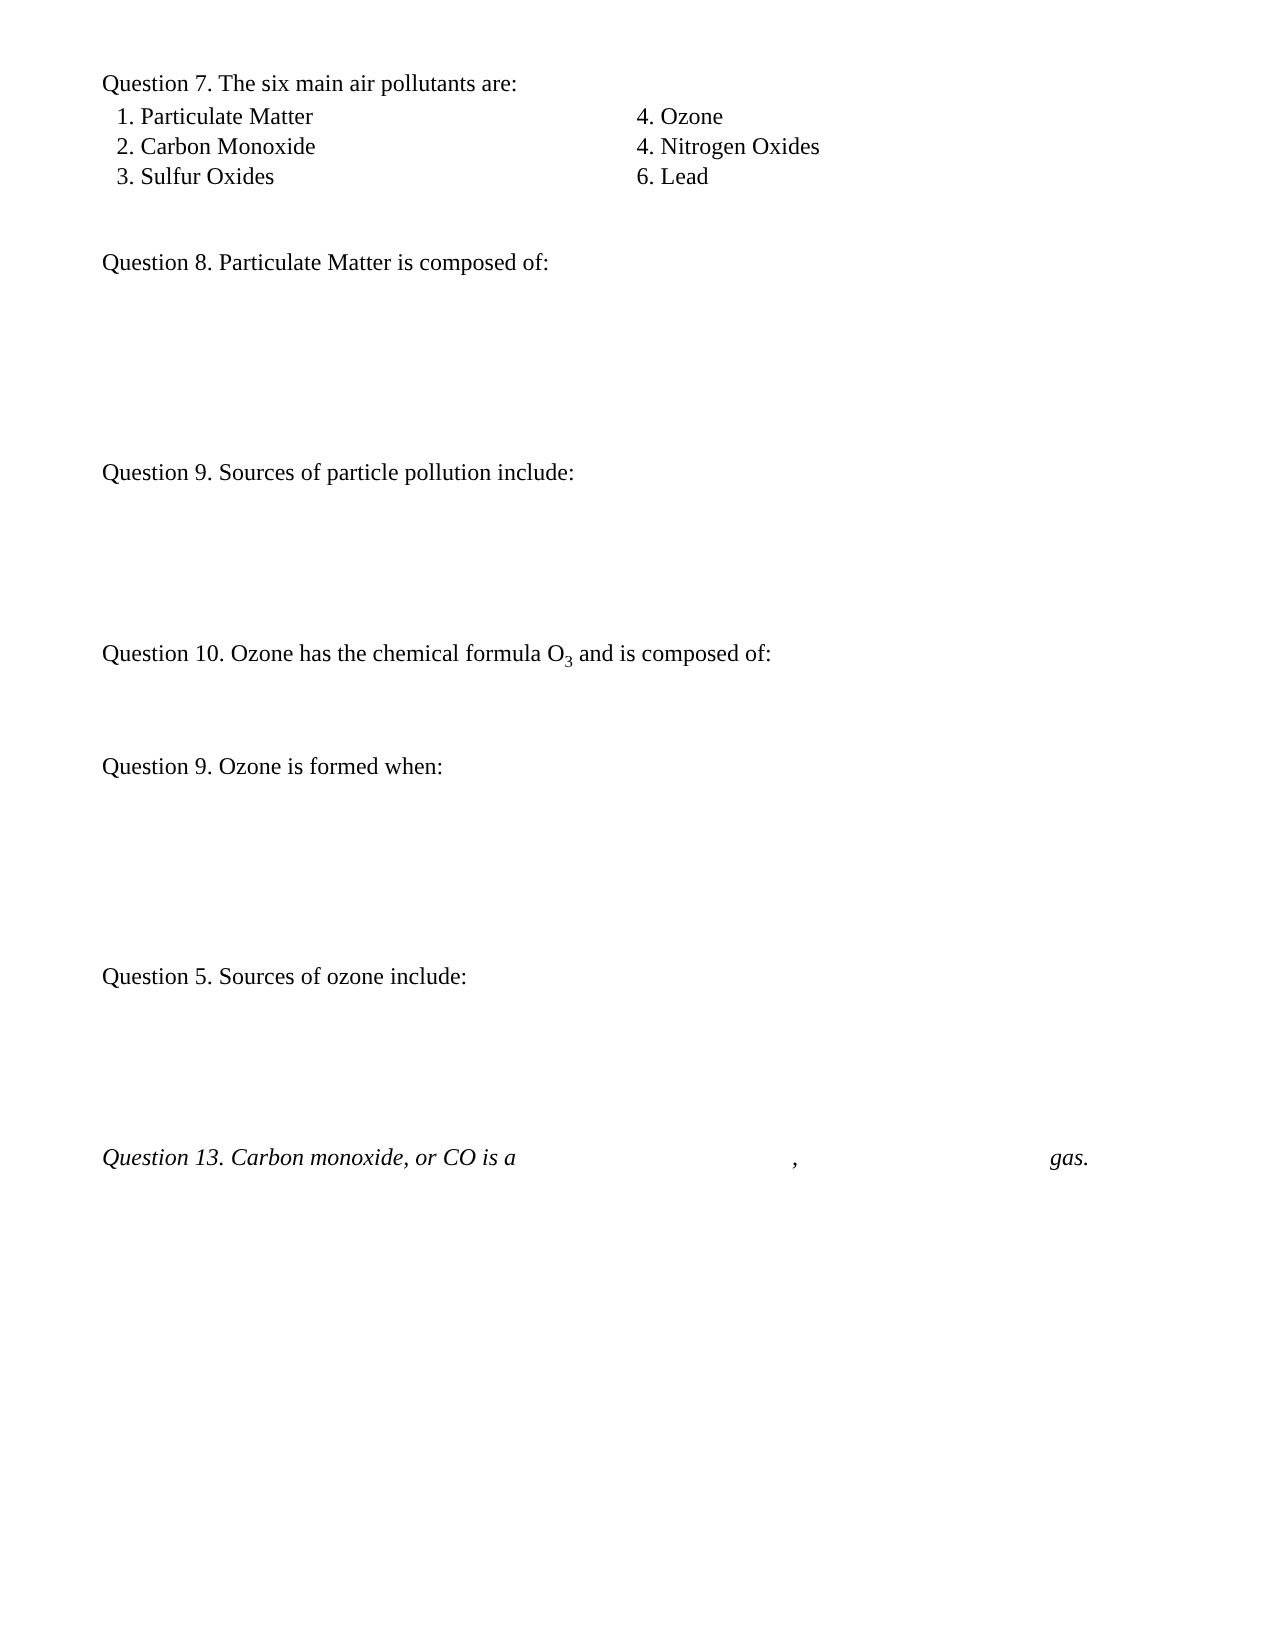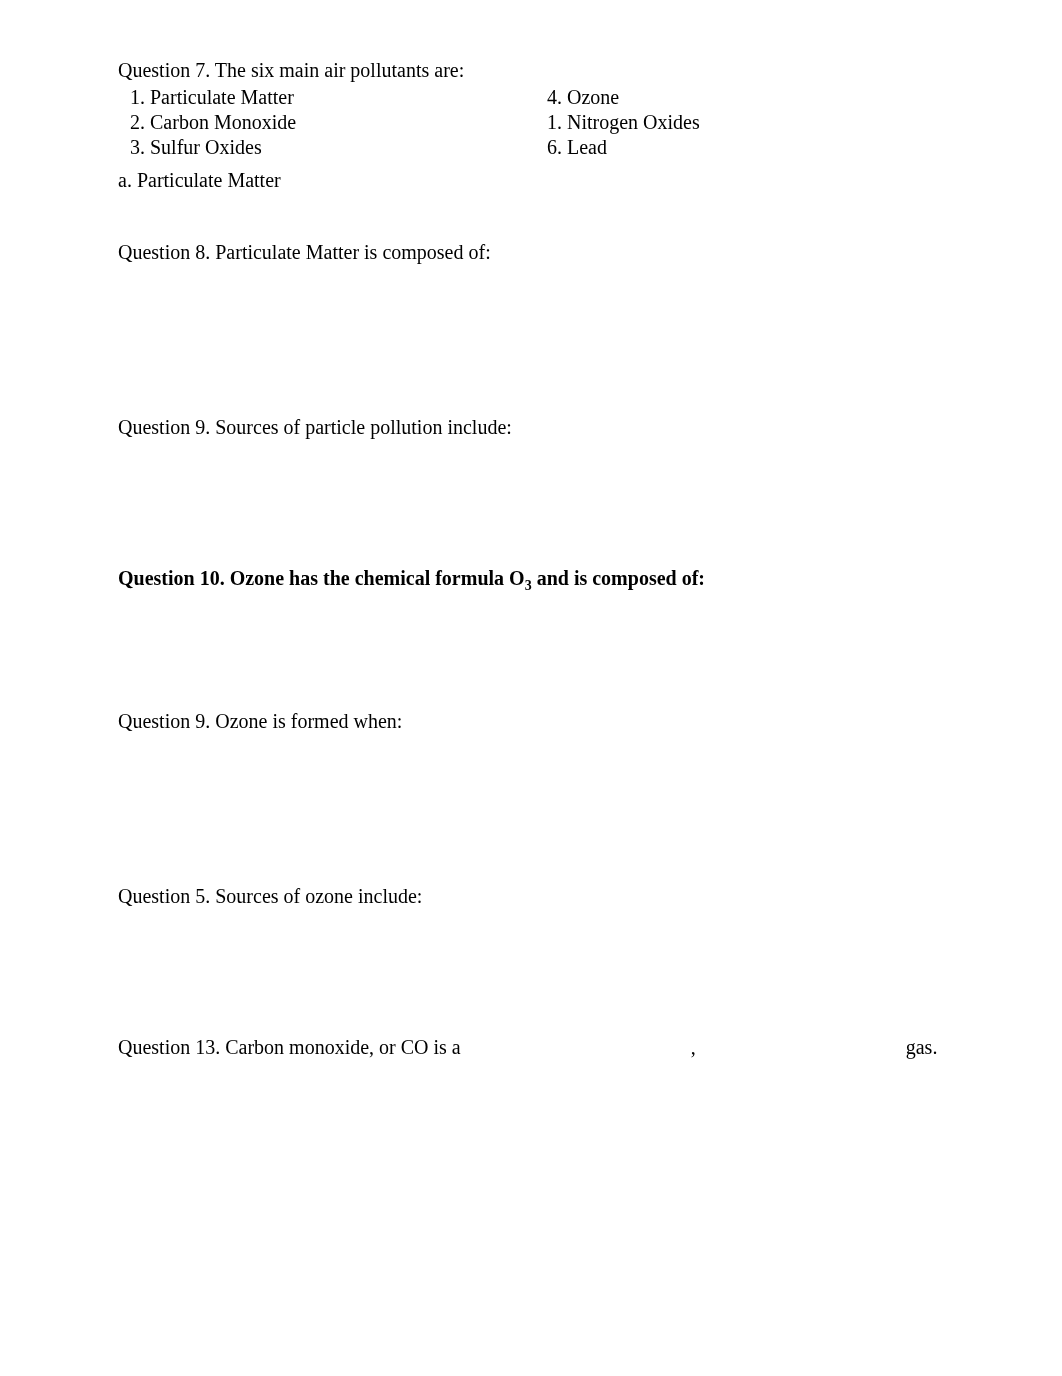--- a/index.html
+++ b/index.html
@@ -6,21 +6,21 @@
   html, body {
     width: 1062px;
     height: 1376px;
     background: #ffffff;
     font-family: "Times New Roman", Times, serif;
     font-size: 20px;
     color: #000000;
     line-height: 1.25;
   }
   .page {
-    padding: 58px 110px 40px 118px;
+    padding: 58px 110px 40px 85px;
   }
   .question {
     margin-bottom: 8px;
   }
   .two-col {
     display: flex;
     margin-top: 2px;
     margin-bottom: 4px;
   }
   .col {
@@ -38,54 +38,54 @@
   .block-last {
     margin-bottom: 0;
   }
   sub {
     font-size: 0.7em;
     vertical-align: sub;
     line-height: 0;
   }
   .q13-line {
     white-space: pre;
+    font-style: italic;
   }
 </style>
 </head>
 <body>
 
 <div class="page">
 
   <div class="question">
     <div>Question 7. The six main air pollutants are:</div>
     <div class="two-col">
       <div class="col">
         <div class="item">1. Particulate Matter</div>
         <div class="item">2. Carbon Monoxide</div>
         <div class="item">3. Sulfur Oxides</div>
       </div>
       <div class="col">
         <div class="item">4. Ozone</div>
-        <div class="item">1. Nitrogen Oxides</div>
+        <div class="item">4. Nitrogen Oxides</div>
         <div class="item">6. Lead</div>
       </div>
     </div>
   </div>
 
-  <div class="sub-item">a. Particulate Matter</div>
 
   <div class="block" style="margin-bottom:150px;margin-top:47px;">
     <div>Question 8. Particulate Matter is composed of:</div>
   </div>
 
   <div class="block" style="margin-bottom:126px;">
     <div>Question 9. Sources of particle pollution include:</div>
   </div>
 
-  <div class="block" style="margin-bottom:118px;font-weight:bold;">
+  <div class="block" style="margin-bottom:69px;">
     <div>
       <span>Question 10. Ozone has the chemical formula O</span><sub>3</sub><span> and is composed of:</span>
     </div>
   </div>
 
   <div class="block" style="margin-bottom:150px;">
     <div>Question 9. Ozone is formed when:</div>
   </div>
 
   <div class="block" style="margin-bottom:126px;">

